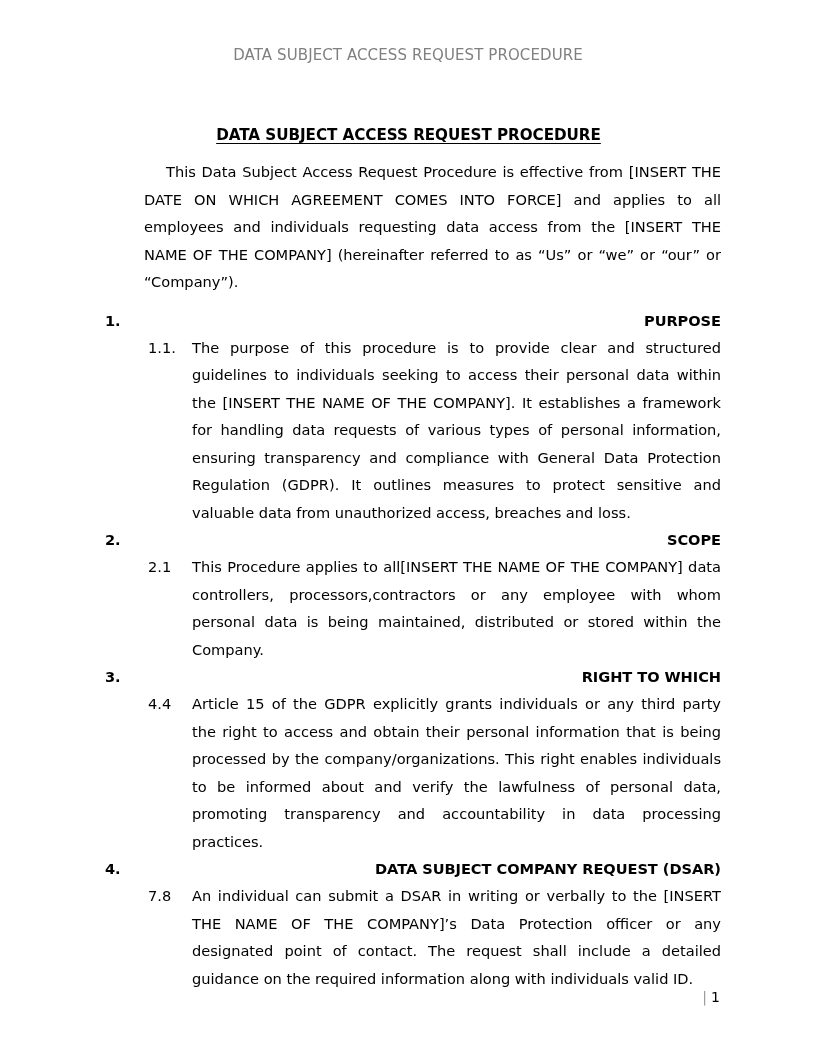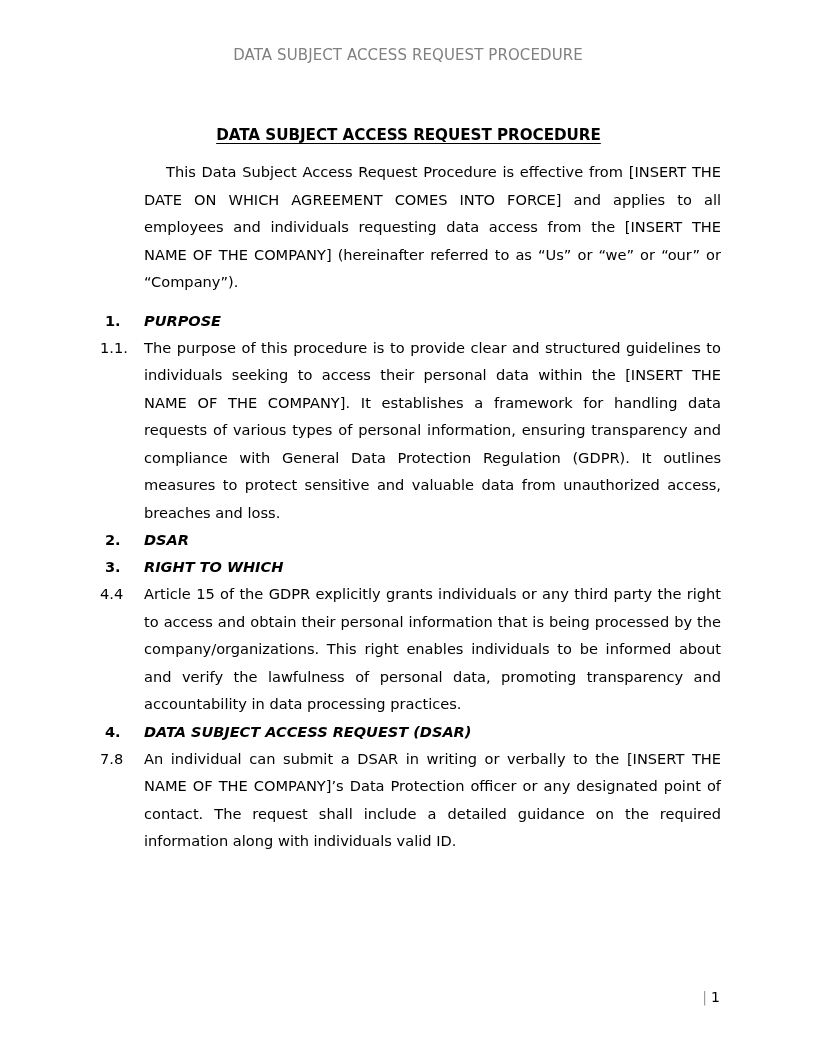--- a/index.html
+++ b/index.html
@@ -83,27 +83,27 @@
     letter-spacing: -0.05px;
     line-height: 26px;
     margin-top: 1px;
   }
   .clause.heading .clause-num {
     width: 48px;
     padding-left: 9px;
     box-sizing: border-box;
   }
   .clause.heading .clause-text {
-    text-align: left;
-    font-style: italic;
+    text-align: right;
   }
 
   
   .clause.sub {
     line-height: 27.5px;
+    margin-left: 48px;
   }
   .clause.sub .clause-num {
     width: 48px;
     padding-left: 4px;
     box-sizing: border-box;
   }
 
   
   .doc-footer {
     position: absolute;
@@ -139,35 +139,39 @@
       <div class="clause-num">1.</div>
       <div class="clause-text">PURPOSE</div>
     </div>
     <div class="clause sub">
       <div class="clause-num">1.1.</div>
       <div class="clause-text">The purpose of this procedure is to provide clear and structured guidelines to individuals seeking to access their personal data within the [INSERT THE NAME OF THE COMPANY]. It establishes a framework for handling data requests of various types of personal information, ensuring transparency and compliance with General Data Protection Regulation (GDPR). It outlines measures to protect sensitive and valuable data from unauthorized access, breaches and loss.</div>
     </div>
 
     <div class="clause heading">
       <div class="clause-num">2.</div>
-      <div class="clause-text">DSAR</div>
+      <div class="clause-text">SCOPE</div>
+    </div>
+    <div class="clause sub">
+      <div class="clause-num">2.1</div>
+      <div class="clause-text">This Procedure applies to all[INSERT THE NAME OF THE COMPANY] data controllers, processors,contractors or any employee with whom personal data is being maintained, distributed or stored within the Company.</div>
     </div>
 
     <div class="clause heading">
       <div class="clause-num">3.</div>
       <div class="clause-text">RIGHT TO WHICH</div>
     </div>
     <div class="clause sub">
       <div class="clause-num">4.4</div>
       <div class="clause-text">Article 15 of the GDPR explicitly grants individuals or any third party the right to access and obtain their personal information that is being processed by the company/organizations. This right enables individuals to be informed about and verify the lawfulness of personal data, promoting transparency and accountability in data processing practices.</div>
     </div>
 
     <div class="clause heading">
       <div class="clause-num">4.</div>
-      <div class="clause-text">DATA SUBJECT ACCESS REQUEST (DSAR)</div>
+      <div class="clause-text">DATA SUBJECT COMPANY REQUEST (DSAR)</div>
     </div>
     <div class="clause sub">
       <div class="clause-num">7.8</div>
       <div class="clause-text">An individual can submit a DSAR in writing or verbally to the [INSERT THE NAME OF THE COMPANY]’s Data Protection officer or any designated point of contact. The request shall include a detailed guidance on the required information along with individuals valid ID.</div>
     </div>
 
   </div>
 
   <div class="doc-footer">
     <span class="footer-bar">|</span><span class="footer-page">1</span>

